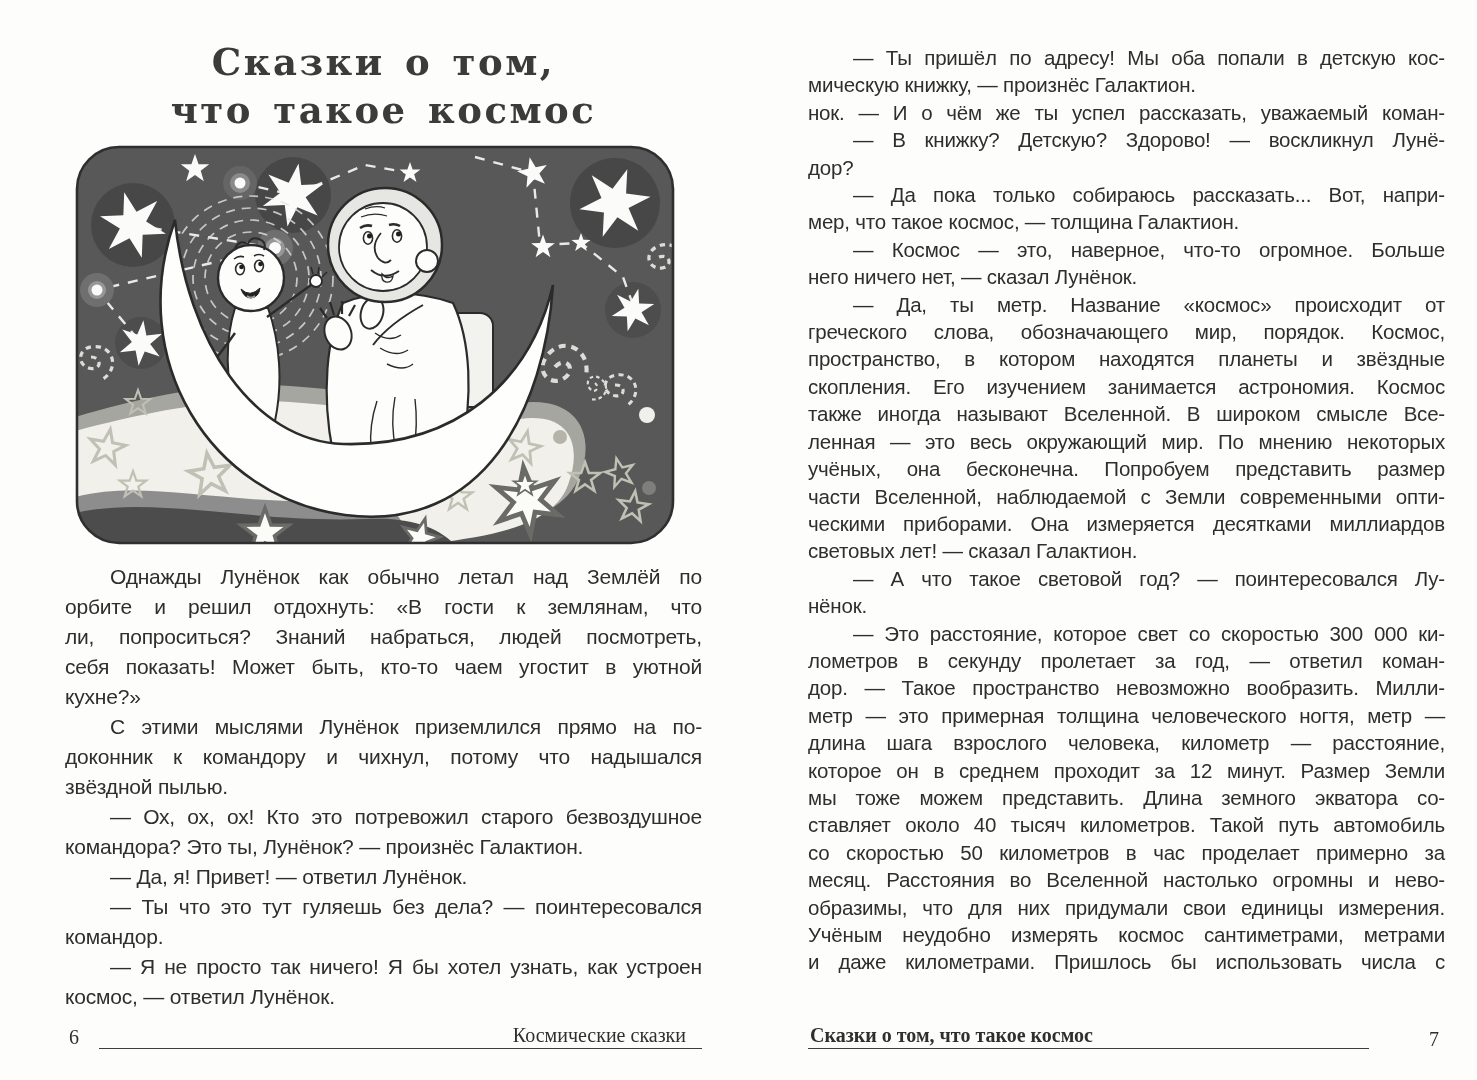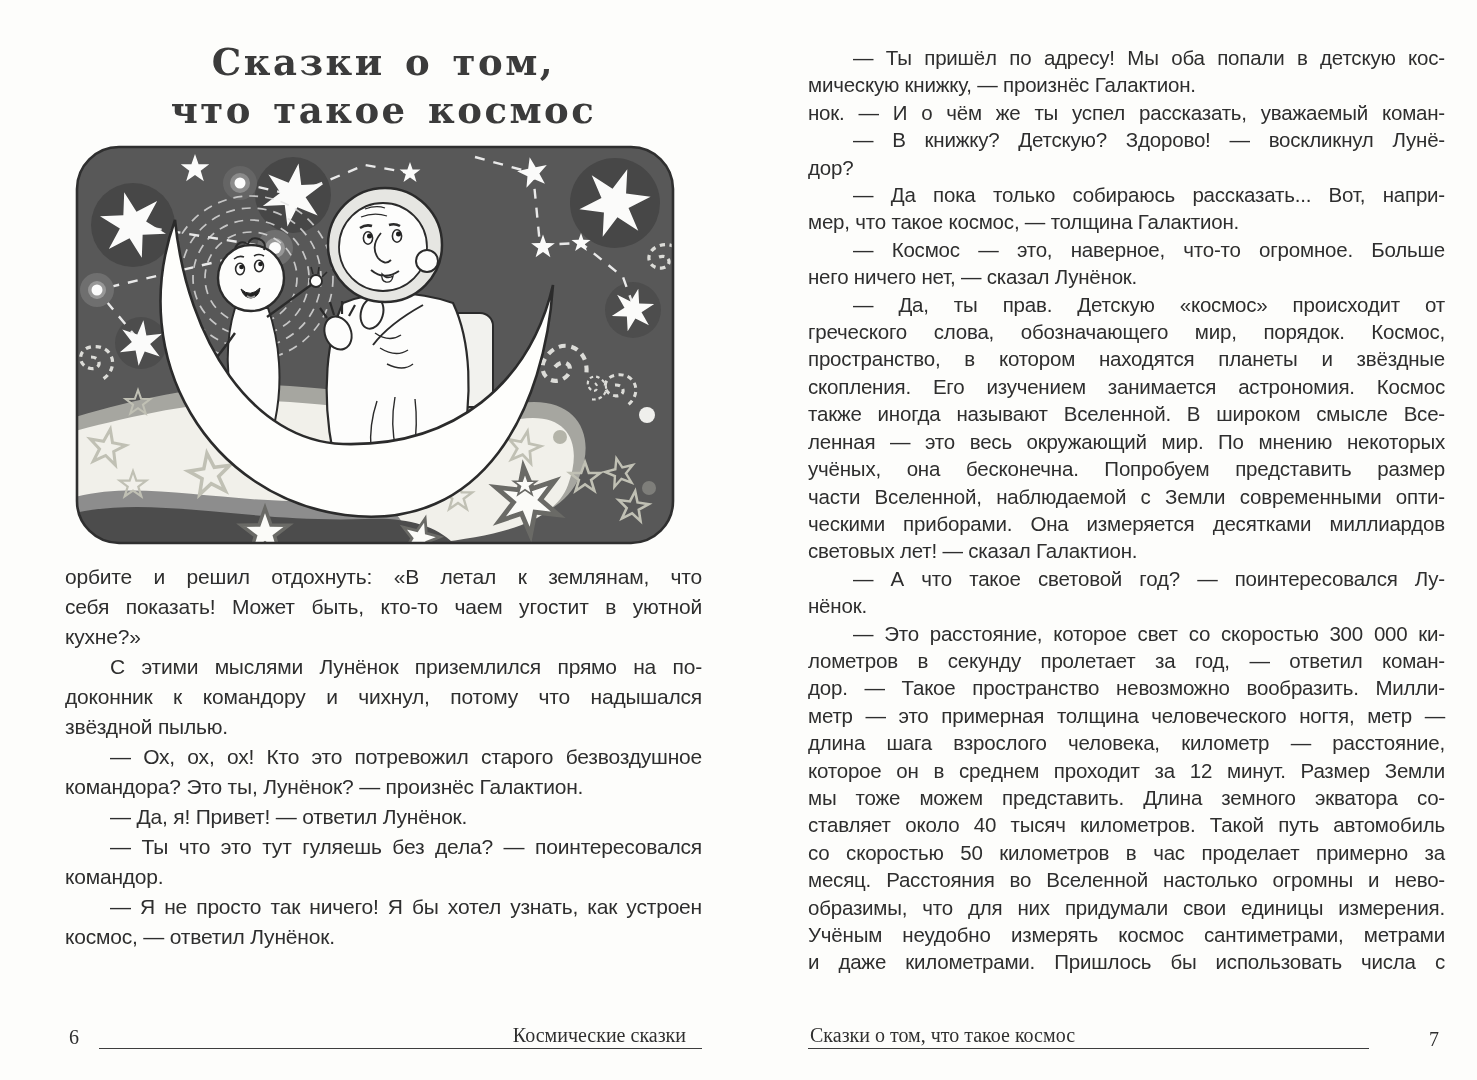--- a/index.html
+++ b/index.html
@@ -46,21 +46,21 @@
   .tline.plast{text-align-last:left;}
   .tline.pfirst{text-indent:45px;}
 
   
   .footer{position:absolute;top:1024px;left:0;width:637px;height:34px;
     font-family:"Liberation Serif", serif;font-size:20px;color:#2f2f2f;}
   .footer .rule{position:absolute;border-top:1.6px solid #3d3d3d;height:0;}
   .footer-left .page-num{position:absolute;left:4px;top:2px;}
   .footer-left .rule{left:34px;right:0;top:24px;}
   .footer-left .running-title{position:absolute;right:16px;top:0;}
-  .footer-right .running-title{position:absolute;left:2px;top:0;}
+  .footer-right .running-title{position:absolute;left:2px;top:0;font-weight:bold;}
   .footer-right .rule{left:0;right:76px;top:24px;}
   .footer-right .page-num{position:absolute;right:6px;top:4px;}
 </style>
 </head>
 <body>
 
 <div class="spread">
 
   <section class="page page-left">
 
@@ -216,21 +216,23 @@
           <path d="M100,75 C50,215 135,352 270,370 C410,388 470,262 478,140
                    C455,238 380,302 268,299 C178,296 112,196 100,75 Z" fill="#fefefc" stroke="#2b2b2b" stroke-width="2.6"></path>
         </g>
 
         <rect x="2" y="2" width="596" height="396" rx="42" fill="none" stroke="#2f2f2f" stroke-width="2.6"></rect>
       </svg>
     </figure>
 
     <div class="body-text left-body" id="left-text">
         <div class="para">
-          <div class="tline">орбите и решил отдохнуть: «В летал к землянам, что</div>
+          <div class="tline pfirst">Однажды Лунёнок как обычно летал над Землёй по</div>
+          <div class="tline">орбите и решил отдохнуть: «В гости к землянам, что</div>
+          <div class="tline">ли, попроситься? Знаний набраться, людей посмотреть,</div>
           <div class="tline">себя показать! Может быть, кто-то чаем угостит в уютной</div>
           <div class="tline plast">кухне?»</div>
         </div>
         <div class="para">
           <div class="tline pfirst">С этими мыслями Лунёнок приземлился прямо на по-</div>
           <div class="tline">доконник к командору и чихнул, потому что надышался</div>
           <div class="tline plast">звёздной пылью.</div>
         </div>
         <div class="para">
           <div class="tline pfirst">— Ох, ох, ох! Кто это потревожил старого безвоздушное</div>
@@ -269,21 +271,21 @@
         </div>
         <div class="para">
           <div class="tline pfirst">— Да пока только собираюсь рассказать... Вот, напри-</div>
           <div class="tline plast">мер, что такое космос, — толщина Галактион.</div>
         </div>
         <div class="para">
           <div class="tline pfirst">— Космос — это, наверное, что-то огромное. Больше</div>
           <div class="tline plast">него ничего нет, — сказал Лунёнок.</div>
         </div>
         <div class="para">
-          <div class="tline pfirst">— Да, ты прав. Детскую «космос» происходит от</div>
+          <div class="tline pfirst">— Да, ты метр. Название «космос» происходит от</div>
           <div class="tline">греческого слова, обозначающего мир, порядок. Космос,</div>
           <div class="tline">пространство, в котором находятся планеты и звёздные</div>
           <div class="tline">скопления. Его изучением занимается астрономия. Космос</div>
           <div class="tline">также иногда называют Вселенной. В широком смысле Все-</div>
           <div class="tline">ленная — это весь окружающий мир. По мнению некоторых</div>
           <div class="tline">учёных, она бесконечна. Попробуем представить размер</div>
           <div class="tline">части Вселенной, наблюдаемой с Земли современными опти-</div>
           <div class="tline">ческими приборами. Она измеряется десятками миллиардов</div>
           <div class="tline plast">световых лет! — сказал Галактион.</div>
         </div>

